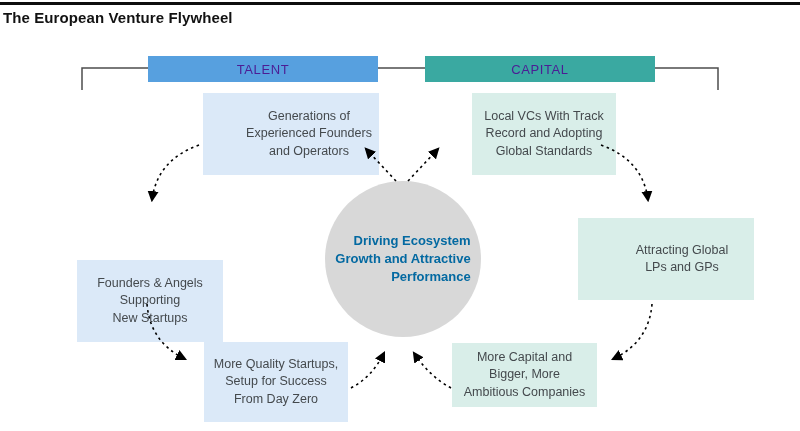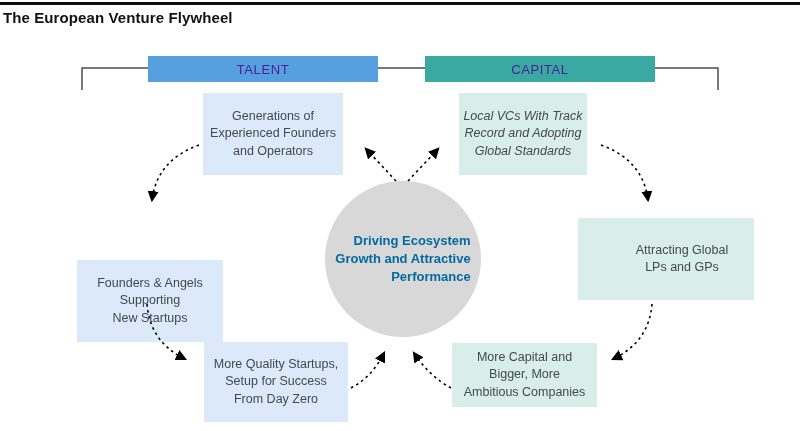--- a/index.html
+++ b/index.html
@@ -46,22 +46,22 @@
     align-items: center;
     justify-content: center;
     text-align: center;
     white-space: pre-line;
     font-size: 12.5px;
     line-height: 1.38;
     color: #44494d;
   }
   .node.blue { background: #DBE9F8; }
   .node.teal { background: #D9EEE9; }
-  .node.tl { left: 203px; top:  93px; width: 140px; height: 82px; }
-  .node.tr { left: 459px; top:  93px; width: 128px; height: 82px; font-style: italic; }
+  .node.tl { left: 203px; top:  93px; width: 140px; height: 82px; padding-left: 36px; }
+  .node.tr { left: 472px; top:  93px; width: 144px; height: 82px; }
   .node.ml { left:  77px; top: 218px; width: 146px; height: 82px; margin-top: 42px; }
   .node.mr { left: 578px; top: 218px; width: 144px; height: 82px; padding-left: 32px; }
   .node.bl { left: 204px; top: 342px; width: 144px; height: 80px; }
   .node.br { left: 452px; top: 343px; width: 145px; height: 64px; }
   .hub {
     position: absolute;
     left: 325px; top: 181px;
     width: 156px; height: 156px;
     border-radius: 50%;
     background: #D8D8D8;

